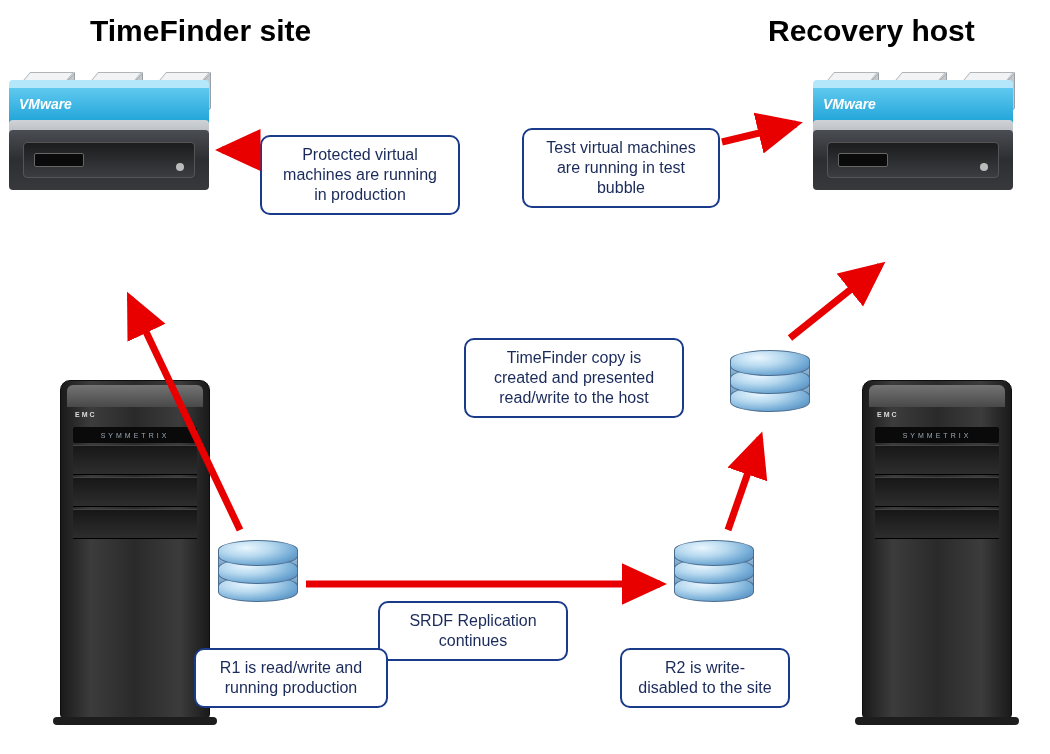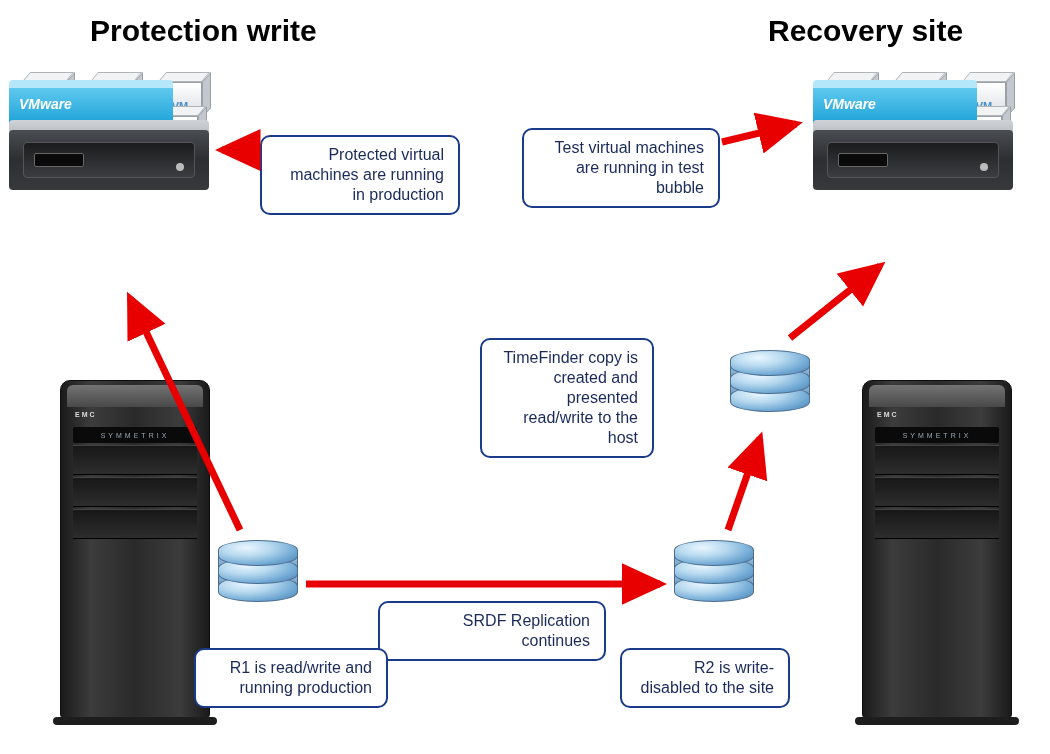--- a/index.html
+++ b/index.html
@@ -17,21 +17,21 @@
     font-size: 30px;
     font-weight: bold;
     color: #000;
   }
   .callout {
     position: absolute;
     border: 2px solid #1a3a8a;
     border-radius: 10px;
     background: #fff;
     padding: 8px 14px;
-    text-align: right;
+    text-align: center;
     font-size: 16px;
     color: #1a2a5a;
     line-height: 1.25;
   }
   .arrow-svg {
     position: absolute;
     overflow: visible;
     pointer-events: none;
   }
 
@@ -73,21 +73,21 @@
     background: #0a0a0a;
     border-radius: 2px;
     border: 1px solid #666;
   }
   .server-dot {
     position:absolute; right:10px; bottom:6px; width:8px; height:8px;
     border-radius:50%; background:#bbb;
   }
   .vmware-platform {
     position: relative;
-    width: 164px;
+    width: 200px;
     height: 46px;
     margin: 0 5px -6px 5px;
     background: linear-gradient(to bottom, #5fc9ef, #1aa0d6);
     border-radius: 4px;
     border-top: 8px solid #b5e7fb;
   }
   .vmware-label {
     position: absolute;
     left: 10px; top: 8px;
     color: #fff;
@@ -193,23 +193,23 @@
   .disk .side {
     position:absolute; left:0; right:0; height:20px;
     background: linear-gradient(to bottom, #a7c9e5, #6a94bb);
     border-left:1px solid #4b6d8e;
     border-right:1px solid #4b6d8e;
   }
 </style>
 </head>
 <body>
 
-<div class="title" style="left:90px; top:14px;">Protection write</div>
-
-<div class="title" style="left:768px; top:14px;">Recovery site</div>
+<div class="title" style="left:90px; top:14px;">TimeFinder site</div>
+
+<div class="title" style="left:768px; top:14px;">Recovery host</div>
 
 <div class="vmhost" style="left:4px; top:80px;">
   <div class="vm-grid">
 
     <div class="vm-box" style="margin-left:8px; margin-bottom:-14px;">
       <div class="face-top"></div>
         <div class="face-side"></div>
         <div class="face-front"></div>
       <div class="vm-text">VM</div>
     </div>
@@ -349,23 +349,23 @@
   <div class="stack" style="top:36px;"></div>
   <div class="side" style="top:12px;"></div>
   <div class="stack" style="top:18px;"></div>
   <div class="stack" style="top:0;"></div>
 </div>
 
 <div class="callout" style="left:260px; top:135px; width:200px;">Protected virtual machines are running in production</div>
 
 <div class="callout" style="left:522px; top:128px; width:198px;">Test virtual machines are running in test bubble</div>
 
-<div class="callout" style="left:480px; top:338px; width:174px;">TimeFinder copy is created and presented read/write to the host</div>
-
-<div class="callout" style="left:378px; top:601px; width:228px;">SRDF Replication continues</div>
+<div class="callout" style="left:464px; top:338px; width:220px;">TimeFinder copy is created and presented read/write to the host</div>
+
+<div class="callout" style="left:378px; top:601px; width:190px;">SRDF Replication continues</div>
 
 <div class="callout" style="left:194px; top:648px; width:194px;">R1 is read/write and running production</div>
 
 <div class="callout" style="left:620px; top:648px; width:170px;">R2 is write-disabled to the site</div>
 
 <svg class="arrow-svg" style="left:0; top:0;" width="1050" height="754">
   <defs>
     <marker id="redhead" markerWidth="8" markerHeight="8" refX="5.5" refY="3" orient="auto">
       <path d="M0,0 L6.5,3 L0,6 Z" fill="#e80000"></path>
     </marker>

